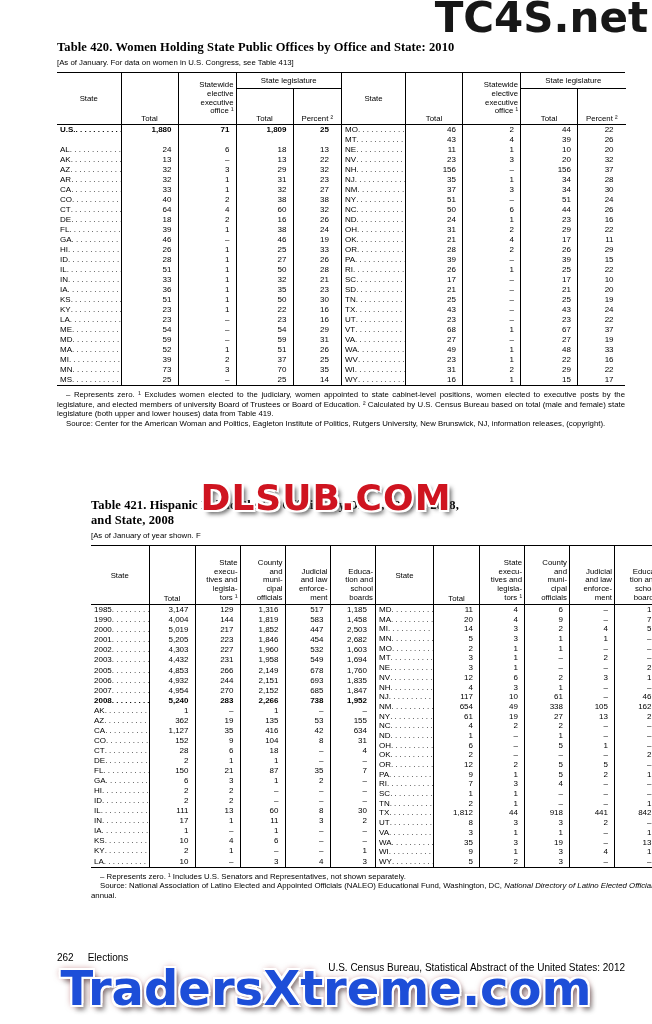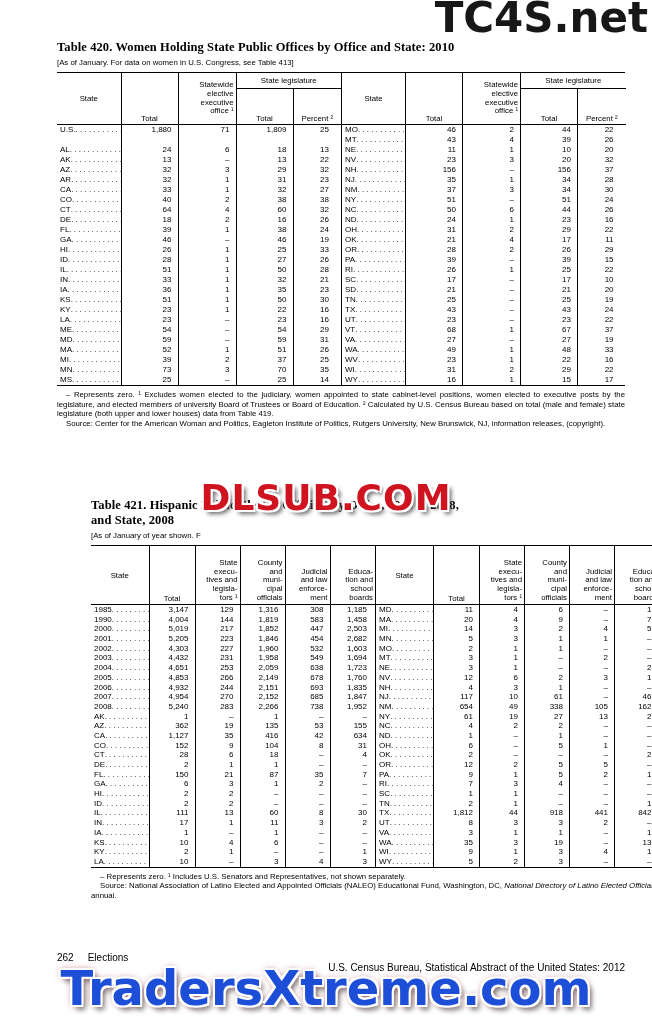--- a/index.html
+++ b/index.html
@@ -35,21 +35,21 @@
   .t420 tbody td{height:10px;line-height:10px;padding:0;}
   .t421 tbody td{height:9.7px;line-height:9.6px;padding:0;}
   .num{text-align:right;padding-right:6px !important;font-variant-numeric:tabular-nums;}
   .t420 .c3{padding-right:12px !important;}
   .t421 .c4{padding-right:8px !important;}
   .st{padding-left:3px !important;}
   .in{display:flex;align-items:baseline;width:100%;overflow:hidden;}
   .lab{flex:none;}
   .dots{flex:1 1 0;overflow:hidden;white-space:nowrap;}
   .dots::before{content:" . . . . . . . . . . . . . . . . . . . . . . . .";}
-  tr.bold td{font-weight:normal;}
+  tr.bold td{font-weight:bold;}
   tr.gap td{padding-bottom:10px !important;}
 
   .foot{margin-top:4px;font-size:7.8px;line-height:9.7px;}
   .foot p{margin:0;text-indent:9px;text-align:justify;}
   .foot i{font-style:italic;}
 
   .pagefoot{position:absolute;left:57px;top:952px;font-size:10px;}
   .pgnum{margin-right:14px;}
   .census{position:absolute;right:27px;top:962px;font-size:10px;}
 
@@ -791,21 +791,21 @@
             <tr>
               <td class="st">
                 <span class="in">
                   <span class="lab">1985</span>
                   <span class="dots"></span>
                 </span>
               </td>
               <td class="num c0">3,147</td>
               <td class="num c1">129</td>
               <td class="num c2">1,316</td>
-              <td class="num c3">308</td>
+              <td class="num c3">517</td>
               <td class="num c4">1,185</td>
             </tr>
             <tr>
               <td class="st">
                 <span class="in">
                   <span class="lab">1990</span>
                   <span class="dots"></span>
                 </span>
               </td>
               <td class="num c0">4,004</td>
@@ -858,33 +858,20 @@
                 <span class="in">
                   <span class="lab">2003</span>
                   <span class="dots"></span>
                 </span>
               </td>
               <td class="num c0">4,432</td>
               <td class="num c1">231</td>
               <td class="num c2">1,958</td>
               <td class="num c3">549</td>
               <td class="num c4">1,694</td>
-            </tr>
-            <tr>
-              <td class="st">
-                <span class="in">
-                  <span class="lab">2004</span>
-                  <span class="dots"></span>
-                </span>
-              </td>
-              <td class="num c0">4,651</td>
-              <td class="num c1">253</td>
-              <td class="num c2">2,059</td>
-              <td class="num c3">638</td>
-              <td class="num c4">1,723</td>
             </tr>
             <tr>
               <td class="st">
                 <span class="in">
                   <span class="lab">2005</span>
                   <span class="dots"></span>
                 </span>
               </td>
               <td class="num c0">4,853</td>
               <td class="num c1">266</td>

